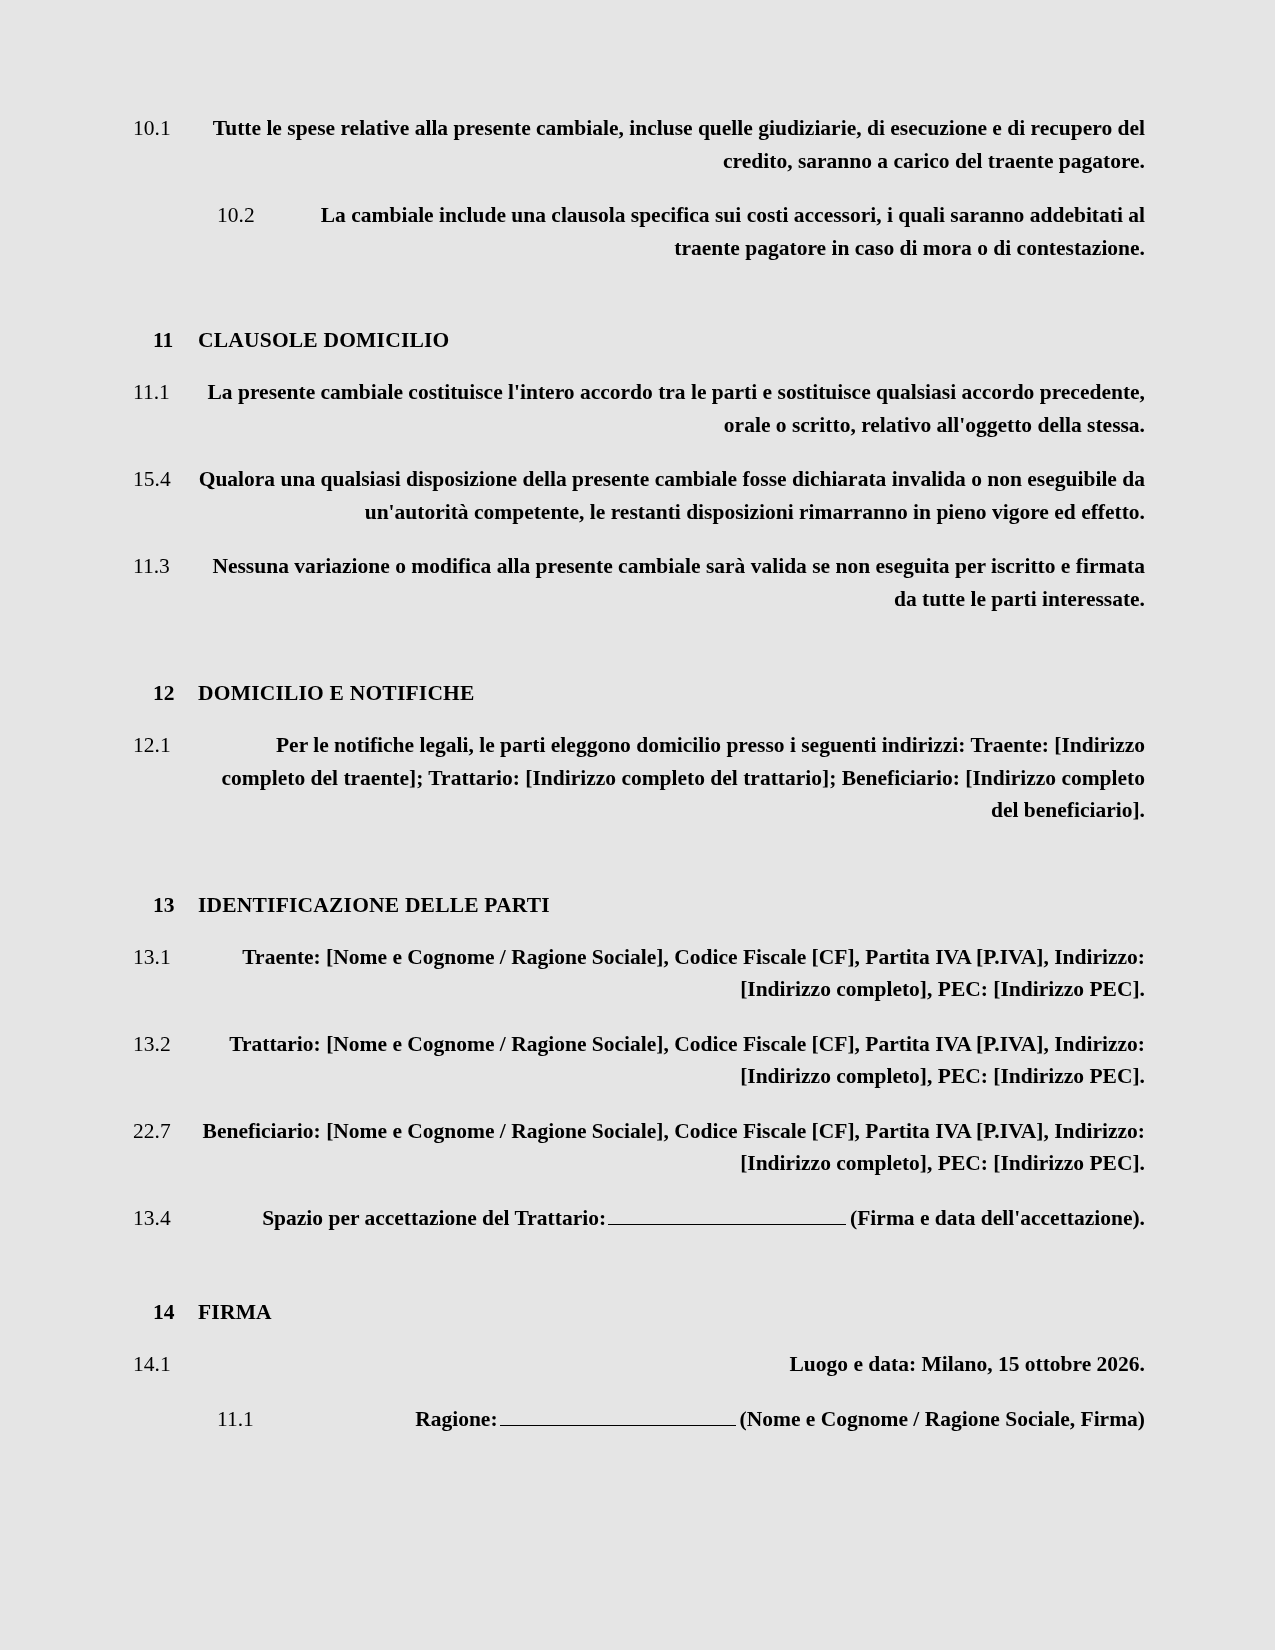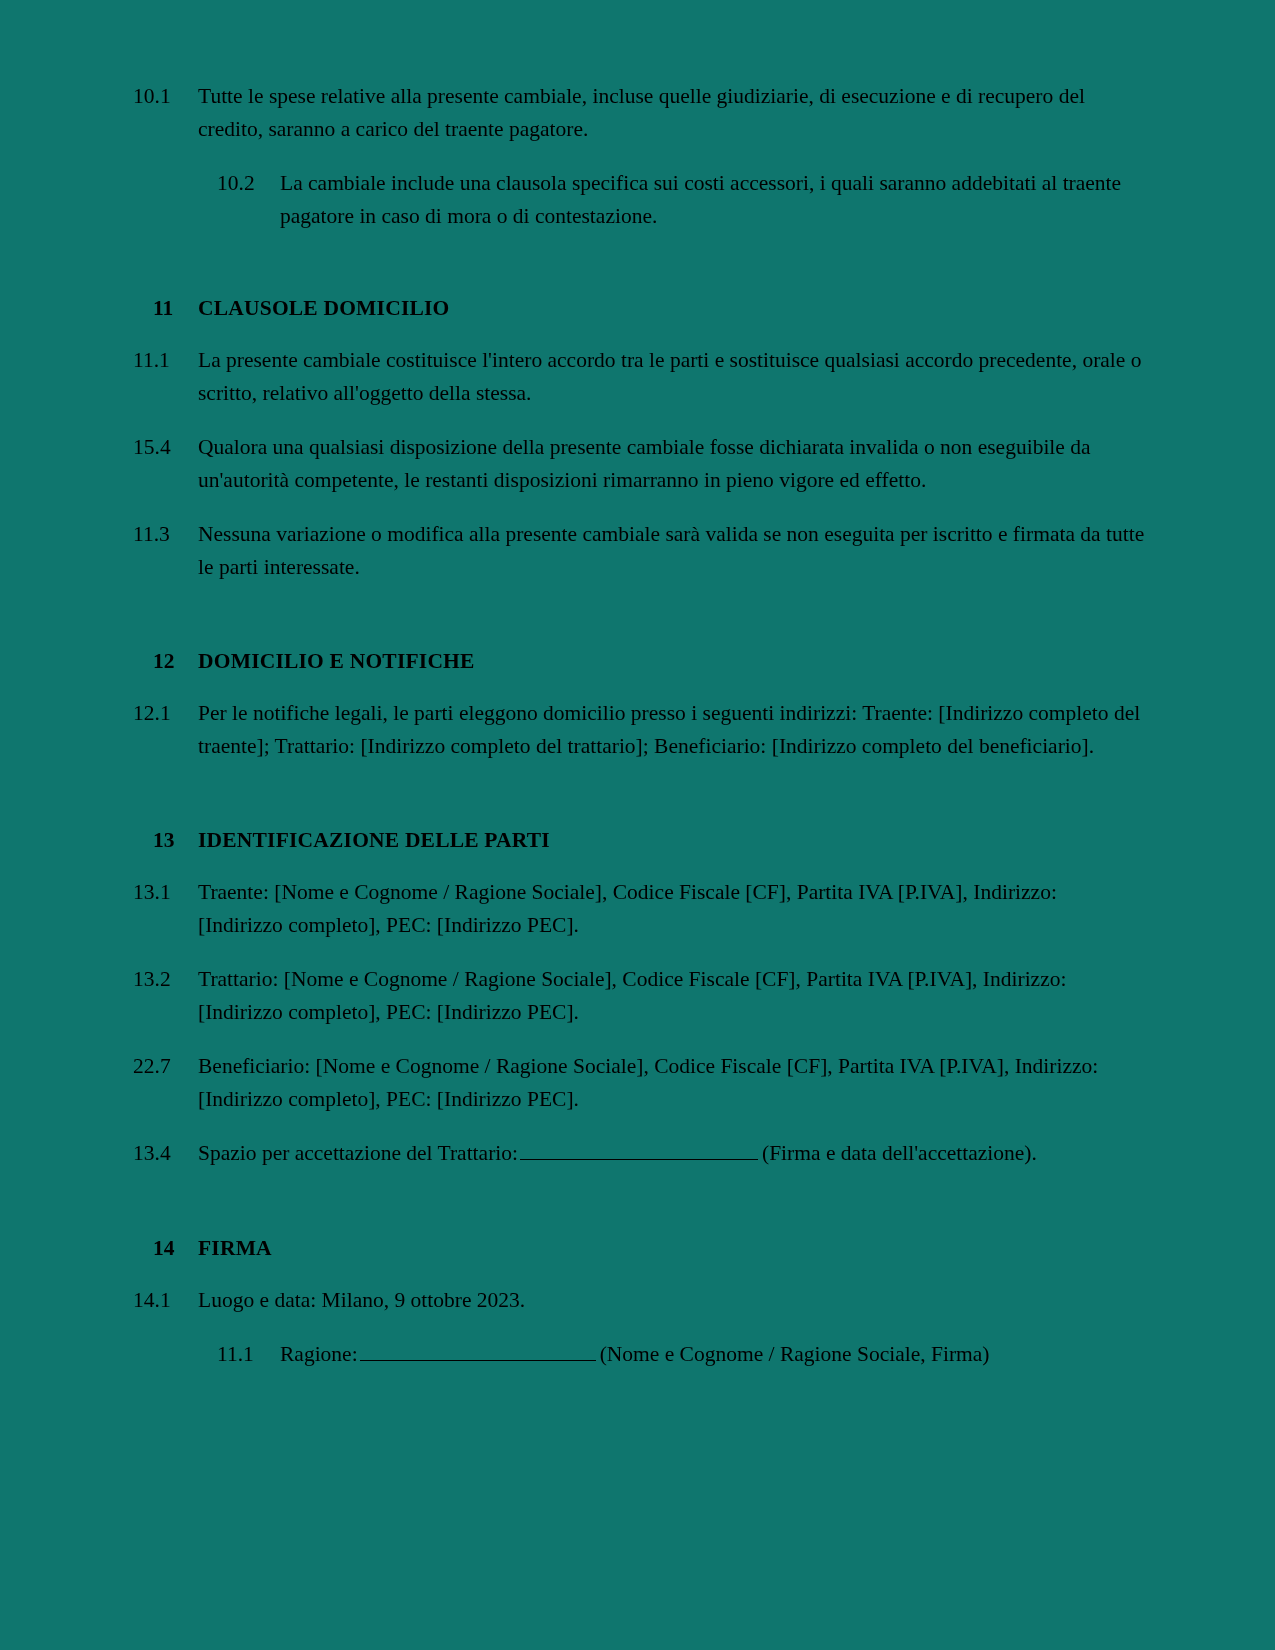--- a/index.html
+++ b/index.html
@@ -11,42 +11,43 @@
     width: 1275px;
     height: 1650px;
     font-family: "Liberation Serif", "DejaVu Serif", serif;
     color: #000000;
     -webkit-font-smoothing: antialiased;
   }
   .page {
     position: relative;
     width: 1275px;
     height: 1650px;
-    background: #0f766e;
+    background: #e5e5e5;
     box-sizing: border-box;
-    padding: 80px 130px 96px 133px;
+    padding: 112px 130px 96px 133px;
   }
 
   
   .clause {
     display: flex;
     align-items: flex-start;
     font-size: 21.5px;
     line-height: 32.5px;
     margin-bottom: 22px;
   }
   .clause .num {
     flex: 0 0 auto;
     width: 65px;
     text-align: left;
     white-space: nowrap;
   }
   .clause .body {
     flex: 1 1 auto;
-    text-align: left;
+    text-align: right;
+    font-weight: bold;
   }
 
   
   .clause.indent {
     padding-left: 84px;
     margin-bottom: 20px;
   }
   .clause.indent .num {
     width: 63px;
   }
@@ -164,21 +165,21 @@
 
   <div class="gap-lg"></div>
 
   <div class="heading">
     <span class="num">14</span>
     <span class="title">FIRMA</span>
   </div>
 
   <div class="clause">
     <span class="num">14.1</span>
-    <span class="body">Luogo e data: Milano, 9 ottobre 2023.</span>
+    <span class="body">Luogo e data: Milano, 15 ottobre 2026.</span>
   </div>
 
   <div class="clause indent">
     <span class="num">11.1</span>
     <span class="body"><span>Ragione:</span><span class="blank short"></span><span>(Nome e Cognome / Ragione Sociale, Firma)</span></span>
   </div>
 
 </div>
 
 </body></html>

